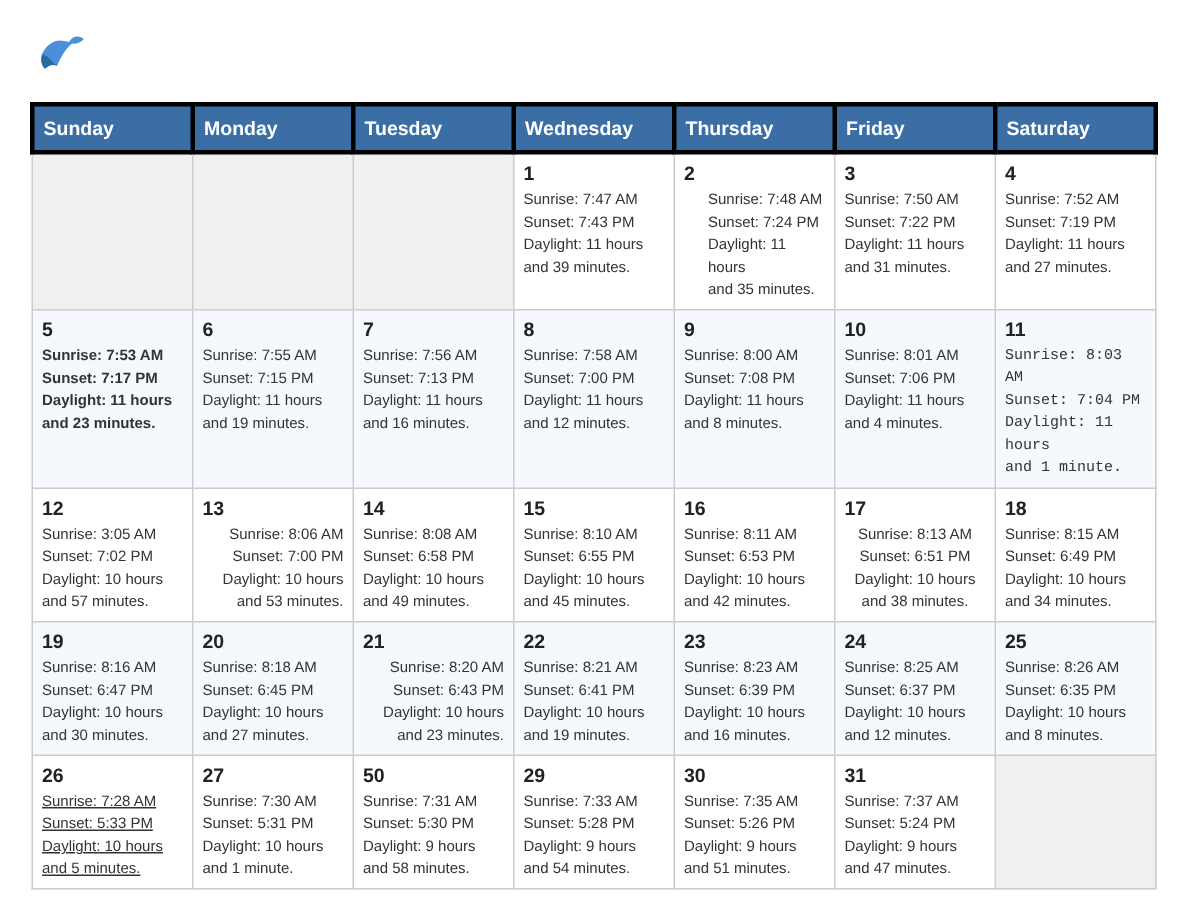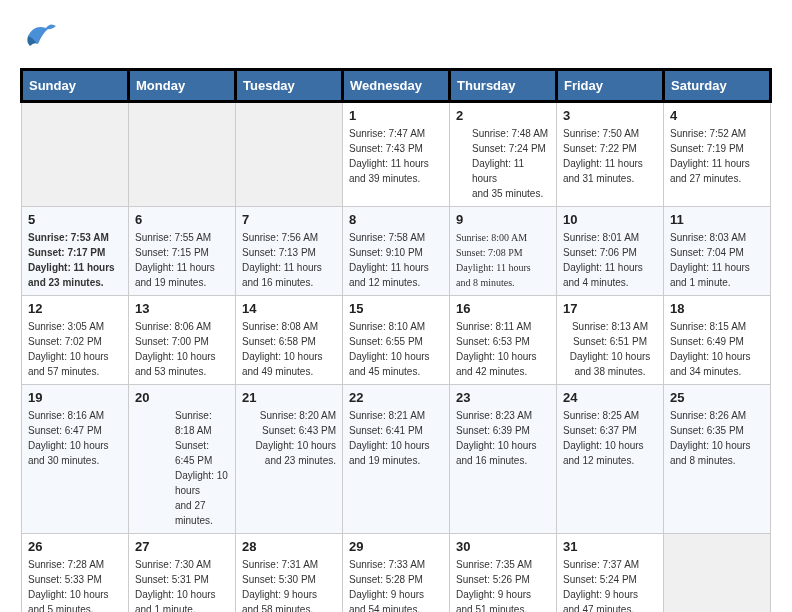--- a/index.html
+++ b/index.html
@@ -188,57 +188,57 @@
           <td>
             <span class="day-num">7</span>
             <div class="day-info" style="white-space: pre-line;">Sunrise: 7:56 AM
 Sunset: 7:13 PM
 Daylight: 11 hours
 and 16 minutes.</div>
           </td>
           <td>
             <span class="day-num">8</span>
             <div class="day-info" style="white-space: pre-line;">Sunrise: 7:58 AM
-Sunset: 9:10 PM
+Sunset: 7:00 PM
 Daylight: 11 hours
 and 12 minutes.</div>
           </td>
           <td>
             <span class="day-num">9</span>
-            <div class="day-info" style="white-space: pre-line; font-family: Liberation Serif, serif;">Sunrise: 8:00 AM
+            <div class="day-info" style="white-space: pre-line;">Sunrise: 8:00 AM
 Sunset: 7:08 PM
 Daylight: 11 hours
 and 8 minutes.</div>
           </td>
           <td>
             <span class="day-num">10</span>
             <div class="day-info" style="white-space: pre-line;">Sunrise: 8:01 AM
 Sunset: 7:06 PM
 Daylight: 11 hours
 and 4 minutes.</div>
           </td>
           <td>
             <span class="day-num">11</span>
-            <div class="day-info" style="white-space: pre-line;">Sunrise: 8:03 AM
+            <div class="day-info" style="white-space: pre-line; font-family: Liberation Mono, monospace;">Sunrise: 8:03 AM
 Sunset: 7:04 PM
 Daylight: 11 hours
 and 1 minute.</div>
           </td>
         </tr>
         <tr>
           <td>
             <span class="day-num">12</span>
             <div class="day-info" style="white-space: pre-line;">Sunrise: 3:05 AM
 Sunset: 7:02 PM
 Daylight: 10 hours
 and 57 minutes.</div>
           </td>
           <td>
             <span class="day-num">13</span>
-            <div class="day-info" style="white-space: pre-line;">Sunrise: 8:06 AM
+            <div class="day-info" style="white-space: pre-line; text-align: right;">Sunrise: 8:06 AM
 Sunset: 7:00 PM
 Daylight: 10 hours
 and 53 minutes.</div>
           </td>
           <td>
             <span class="day-num">14</span>
             <div class="day-info" style="white-space: pre-line;">Sunrise: 8:08 AM
 Sunset: 6:58 PM
 Daylight: 10 hours
 and 49 minutes.</div>
@@ -275,21 +275,21 @@
         <tr>
           <td>
             <span class="day-num">19</span>
             <div class="day-info" style="white-space: pre-line;">Sunrise: 8:16 AM
 Sunset: 6:47 PM
 Daylight: 10 hours
 and 30 minutes.</div>
           </td>
           <td>
             <span class="day-num">20</span>
-            <div class="day-info" style="white-space: pre-line; margin-left: 40px;">Sunrise: 8:18 AM
+            <div class="day-info" style="white-space: pre-line;">Sunrise: 8:18 AM
 Sunset: 6:45 PM
 Daylight: 10 hours
 and 27 minutes.</div>
           </td>
           <td>
             <span class="day-num">21</span>
             <div class="day-info" style="white-space: pre-line; text-align: right;">Sunrise: 8:20 AM
 Sunset: 6:43 PM
 Daylight: 10 hours
 and 23 minutes.</div>
@@ -319,34 +319,34 @@
             <span class="day-num">25</span>
             <div class="day-info" style="white-space: pre-line;">Sunrise: 8:26 AM
 Sunset: 6:35 PM
 Daylight: 10 hours
 and 8 minutes.</div>
           </td>
         </tr>
         <tr>
           <td>
             <span class="day-num">26</span>
-            <div class="day-info" style="white-space: pre-line;">Sunrise: 7:28 AM
+            <div class="day-info" style="white-space: pre-line; text-decoration: underline;">Sunrise: 7:28 AM
 Sunset: 5:33 PM
 Daylight: 10 hours
 and 5 minutes.</div>
           </td>
           <td>
             <span class="day-num">27</span>
             <div class="day-info" style="white-space: pre-line;">Sunrise: 7:30 AM
 Sunset: 5:31 PM
 Daylight: 10 hours
 and 1 minute.</div>
           </td>
           <td>
-            <span class="day-num">28</span>
+            <span class="day-num">50</span>
             <div class="day-info" style="white-space: pre-line;">Sunrise: 7:31 AM
 Sunset: 5:30 PM
 Daylight: 9 hours
 and 58 minutes.</div>
           </td>
           <td>
             <span class="day-num">29</span>
             <div class="day-info" style="white-space: pre-line;">Sunrise: 7:33 AM
 Sunset: 5:28 PM
 Daylight: 9 hours

